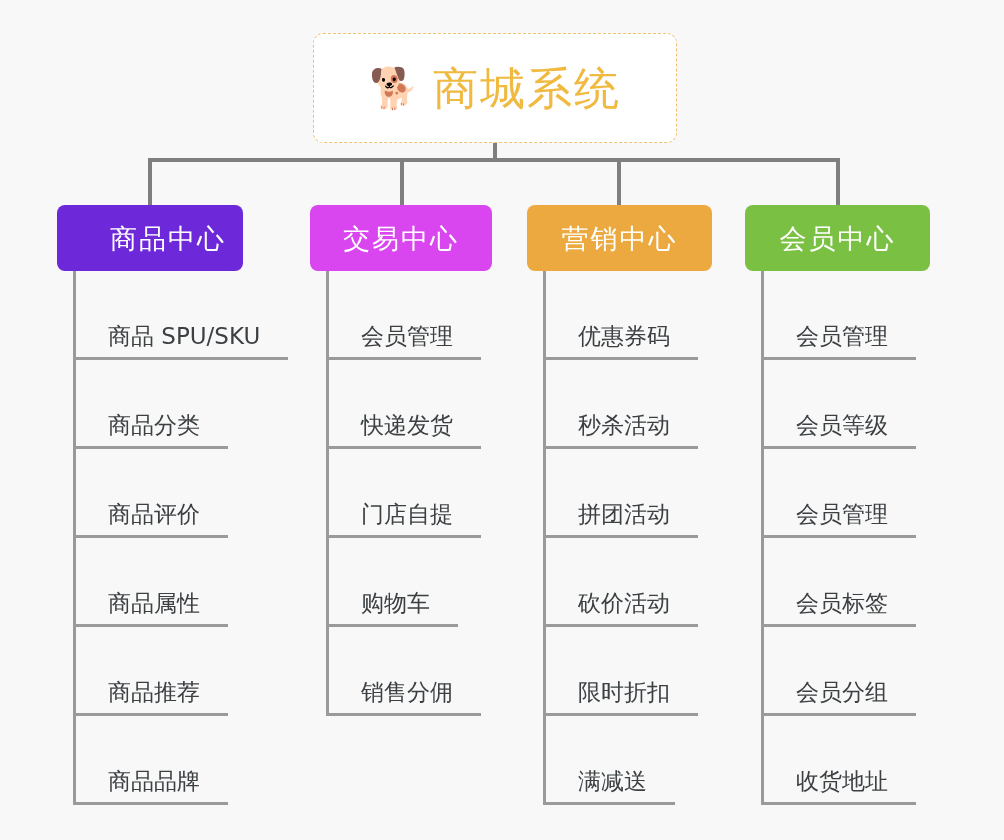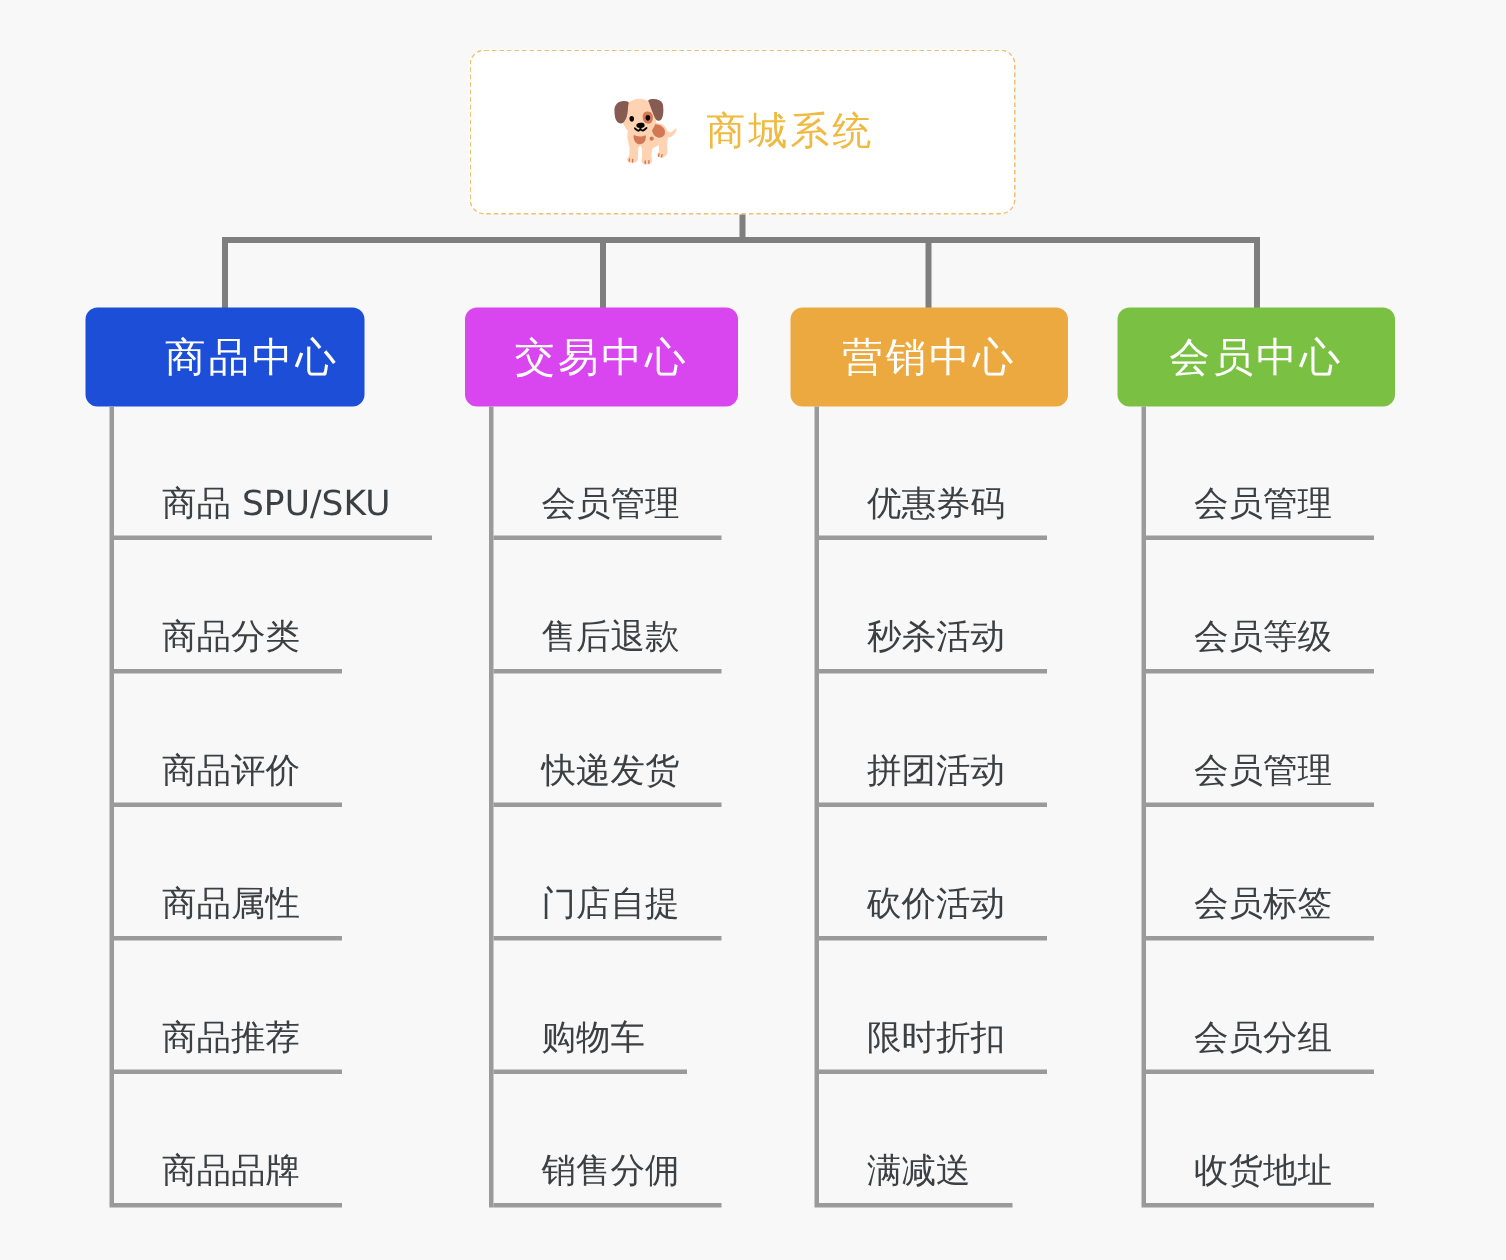--- a/index.html
+++ b/index.html
@@ -36,21 +36,21 @@
     align-items: center;
     justify-content: center;
     gap: 14px;
   }
   .root-emoji {
     font-size: 40px;
     line-height: 1;
     display: block;
   }
   .root-title {
-    font-size: 26px;
+    font-size: 45px;
     color: #f0b93f;
     letter-spacing: 2px;
     line-height: 1;
     white-space: nowrap;
   }
 
   
   .conn {
     position: absolute;
     background: #7f7f7f;
@@ -123,21 +123,21 @@
   </div>
 
   <div class="conn conn-v" style="left: 493px; top: 143px; width: 4px; height: 19px; background: rgb(127, 127, 127);"></div>
   <div class="conn conn-h" style="left: 148px; top: 158px; width: 692px; height: 4px; background: rgb(127, 127, 127);"></div>
   <div class="conn conn-v" style="left: 148px; top: 158px; width: 4px; height: 49px; background: rgb(127, 127, 127);"></div>
   <div class="conn conn-v" style="left: 400px; top: 158px; width: 4px; height: 49px; background: rgb(127, 127, 127);"></div>
   <div class="conn conn-v" style="left: 617px; top: 158px; width: 4px; height: 49px; background: rgb(127, 127, 127);"></div>
   <div class="conn conn-v" style="left: 836px; top: 158px; width: 4px; height: 49px; background: rgb(127, 127, 127);"></div>
 
   <div class="column" style="left:57px;">
-    <div class="cat-box" style="background: #1d4ed8; width: 186px; padding-left: 36px;">
+    <div class="cat-box" style="background: #6d28d9; width: 186px; padding-left: 36px;">
       <span class="cat-label">商品中心</span>
     </div>
     <div class="leaf-stack">
       <div class="spine" style="background: rgb(154, 154, 154);"></div>
       <div class="leaf">
           <span class="leaf-inner" style="border-bottom-color: rgb(154, 154, 154);"><span class="leaf-label">商品 SPU/SKU</span></span>
         </div>
       <div class="leaf">
           <span class="leaf-inner" style="border-bottom-color: rgb(154, 154, 154);"><span class="leaf-label">商品分类</span></span>
         </div>
@@ -159,23 +159,20 @@
   <div class="column" style="left:310px;">
     <div class="cat-box" style="background: #d946ef; width: 182px;">
       <span class="cat-label">交易中心</span>
     </div>
     <div class="leaf-stack">
       <div class="spine" style="background: rgb(154, 154, 154);"></div>
       <div class="leaf">
           <span class="leaf-inner" style="border-bottom-color: rgb(154, 154, 154);"><span class="leaf-label">会员管理</span></span>
         </div>
       <div class="leaf">
-          <span class="leaf-inner" style="border-bottom-color: rgb(154, 154, 154);"><span class="leaf-label">售后退款</span></span>
-        </div>
-      <div class="leaf">
           <span class="leaf-inner" style="border-bottom-color: rgb(154, 154, 154);"><span class="leaf-label">快递发货</span></span>
         </div>
       <div class="leaf">
           <span class="leaf-inner" style="border-bottom-color: rgb(154, 154, 154);"><span class="leaf-label">门店自提</span></span>
         </div>
       <div class="leaf">
           <span class="leaf-inner" style="border-bottom-color: rgb(154, 154, 154);"><span class="leaf-label">购物车</span></span>
         </div>
       <div class="leaf">
           <span class="leaf-inner" style="border-bottom-color: rgb(154, 154, 154); margin-top: 29px;"><span class="leaf-label">销售分佣</span></span>

